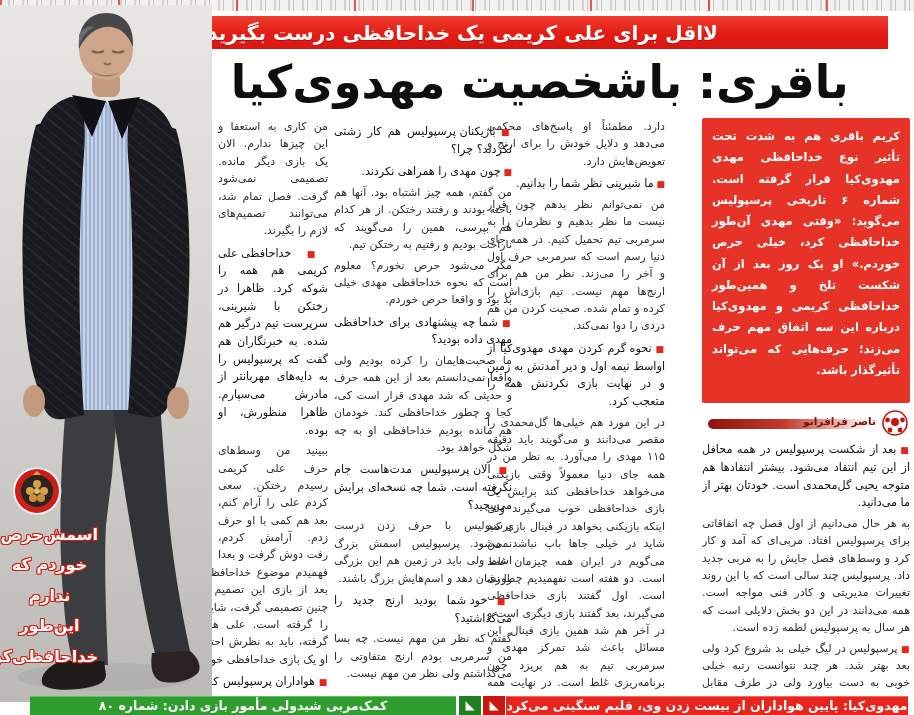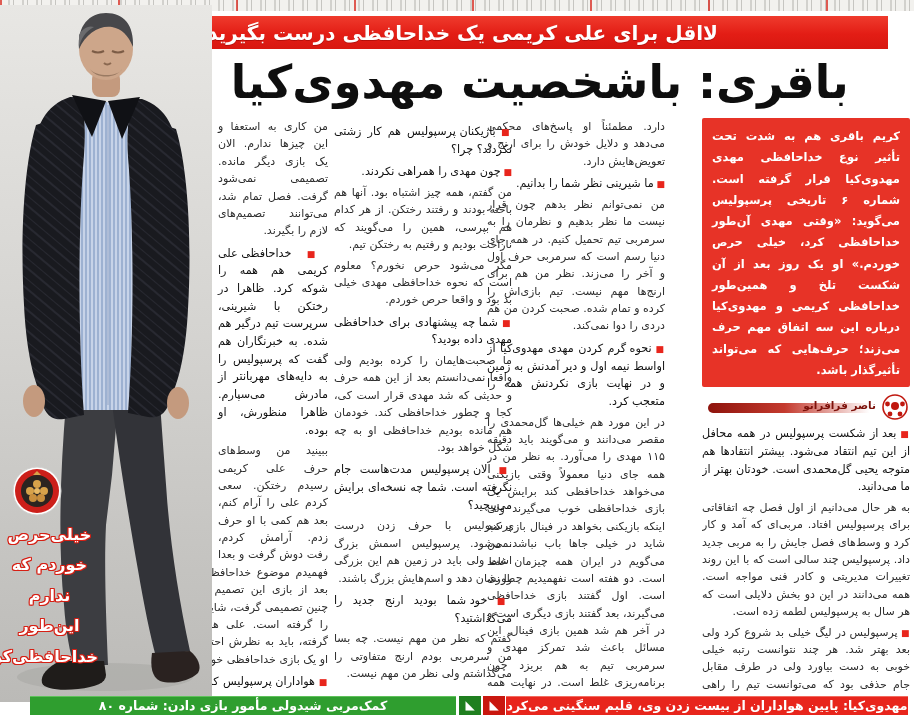--- a/index.html
+++ b/index.html
@@ -38,21 +38,21 @@
 
   
   .col{position:absolute;top:118px;height:574px;overflow:hidden;z-index:1;}
   .col-right{left:702px;width:208px;}
   .col-mid-right{left:487px;width:178px;}
   .col-mid-left{left:334px;width:178px;}
   .col-left{left:96px;width:232px;}
   .col-left .photo-spacer{float:left;width:122px;height:430px;}
 
   .lead-box{background:#e73327;color:#fff;font-weight:bold;font-size:11.5px;line-height:1.85;
-    padding:8px 10px 6px;text-align:justify;text-align-last:right;border-radius:2px;min-height:146px;box-sizing:border-box;}
+    padding:8px 10px 22px;text-align:justify;text-align-last:right;border-radius:2px;min-height:146px;box-sizing:border-box;}
 
   .byline{position:relative;height:24px;margin:9px 0 4px;text-align:right;}
   .byline .strip{position:absolute;left:6px;right:32px;top:7px;height:10px;border-radius:5px;
     background:linear-gradient(to right,#8e130c 0%,#c43a2e 45%,rgba(255,255,255,0) 95%);}
   .byline .name{position:absolute;right:34px;top:3px;font-size:10.5px;font-weight:bold;color:#7d120b;z-index:1;}
   .byline .ball{position:absolute;right:2px;top:-2px;width:26px;height:26px;}
 
   .flow p{margin:0 0 3px;font-size:11px;line-height:1.58;text-align:justify;text-align-last:right;color:#2d2d2d;}
   .flow p.q{font-weight:normal;color:#101010;margin-top:5px;font-size:11.2px;}
   .flow p.q::before{content:"■ ";color:#e8251c;font-size:9px;}
@@ -143,21 +143,21 @@
       <circle cx="32" cy="25" r="4" fill="#d7a24a"></circle>
       <circle cx="21" cy="32" r="4" fill="#c98f3d"></circle>
       <circle cx="29" cy="32" r="4" fill="#c98f3d"></circle>
       <circle cx="25" cy="25" r="3" fill="#e8b964"></circle>
       <path d="M21 9 L25 5 L29 9 Z" fill="#d7a24a"></path>
     </svg>
   </div>
 
   <div class="pull-quote">
 
-  <div class="pq-line">خیلی‌حرص</div>
+  <div class="pq-line">اسمش‌حرص</div>
       <div class="pq-line">خوردم که</div>
       <div class="pq-line">ندارم این‌طور</div>
       <div class="pq-line">خداحافظی‌کرد</div>
     </div>
 
   <div class="col col-right">
     <div class="lead-box">کریم باقری هم به شدت تحت تأثیر نوع خداحافظی مهدی مهدوی‌کیا قرار گرفته است. شماره ۶ تاریخی پرسپولیس می‌گوید: «وقتی مهدی آن‌طور خداحافظی کرد، خیلی حرص خوردم.» او یک روز بعد از آن شکست تلخ و همین‌طور خداحافظی کریمی و مهدوی‌کیا درباره این سه اتفاق مهم حرف می‌زند؛ حرف‌هایی که می‌تواند تأثیرگذار باشد.</div>
     <div class="byline">
       <span class="strip"></span>
       <span class="name">ناصر فرافرانو</span>

